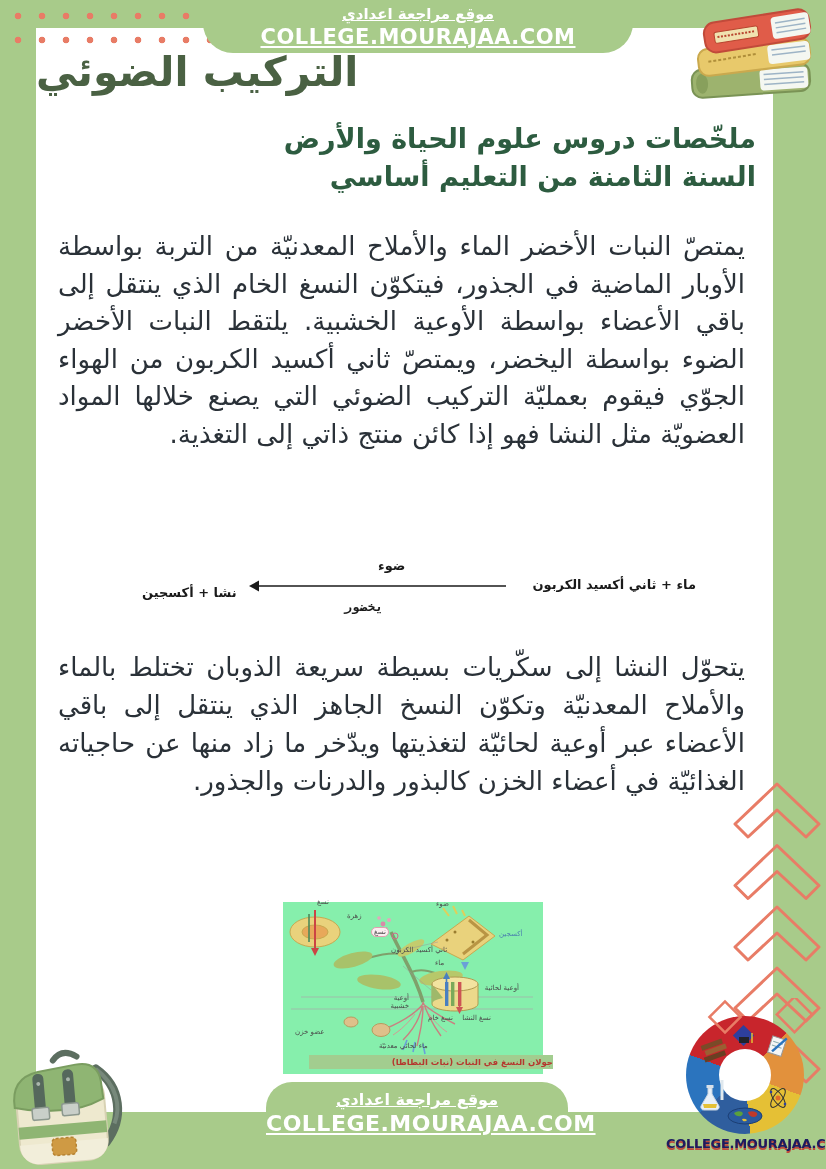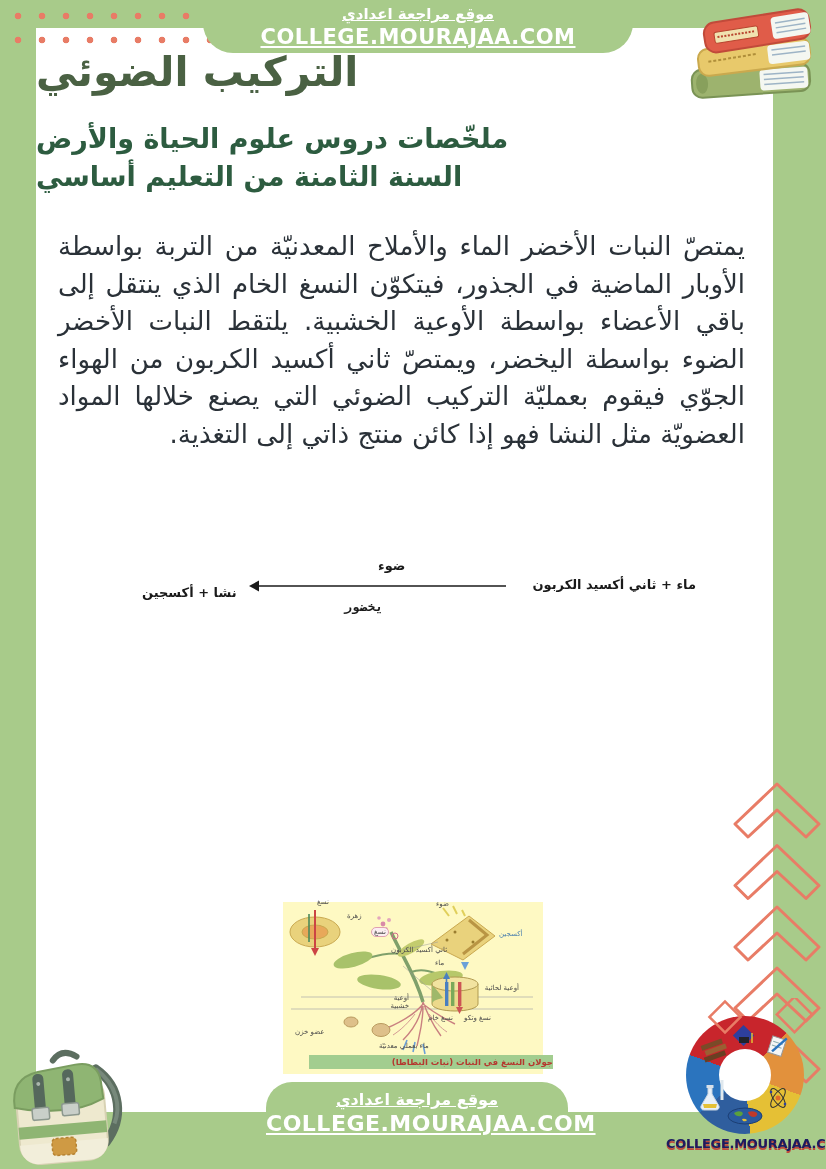--- a/index.html
+++ b/index.html
@@ -20,40 +20,40 @@
   .footer-tab{position:absolute;left:266px;top:1082px;width:302px;height:87px;background:#a8cb8a;
               border-radius:26px 26px 0 0;text-align:center;color:#fff;}
   .site-name{font-size:15px;font-weight:bold;text-decoration:underline;margin-top:5px;direction:rtl;}
   .site-url{font-size:21px;font-weight:bold;text-decoration:underline;letter-spacing:.5px;margin-top:2px;}
   .footer-tab .site-name{margin-top:8px;font-size:16px;}
   .footer-tab .site-url{font-size:22px;}
 
   
   .title{position:absolute;left:36px;top:48px;width:720px;margin:0;text-align:left;
          direction:rtl;font-size:41px;font-weight:bold;color:#4a6143;}
-  .subtitle{position:absolute;left:36px;top:120px;width:720px;text-align:left;direction:rtl;
+  .subtitle{position:absolute;left:36px;top:120px;width:720px;text-align:right;direction:rtl;
             font-size:27px;font-weight:bold;color:#2d5c40;line-height:38px;}
 
   
   .para{position:absolute;left:58px;width:687px;margin:0;direction:rtl;text-align:justify;
         font-size:26px;line-height:37.5px;color:#2a3138;}
   .p1{top:228px;}
   .p2{top:648px;line-height:38px;}
 
   
   .equation{position:absolute;left:140px;top:558px;width:556px;height:62px;font-size:13px;
             font-weight:bold;color:#1a1a1a;direction:rtl;}
   .eq-right{position:absolute;right:0;top:19px;}
   .eq-left{position:absolute;left:2px;top:19px;margin-top:8px;}
   .eq-top{position:absolute;left:238px;top:0;}
   .eq-bottom{position:absolute;left:204px;top:41px;font-family:Liberation Mono, monospace;}
   .eq-arrow{position:absolute;left:108px;top:21px;}
 
   
-  .diagram{position:absolute;left:283px;top:902px;width:260px;height:172px;background:#fef9c3;}
+  .diagram{position:absolute;left:283px;top:902px;width:260px;height:172px;background:#86efac;}
   .dlabel{position:absolute;font-size:7px;color:#4a4a4a;direction:rtl;line-height:8px;white-space:nowrap;}
   .dlabel.two{white-space:normal;}
   .lab-oxygen{color:#4a7fae;}
   .lab-sap2{border:1px solid #e0a0b0;border-radius:5px;padding:0 2px;background:#fbeef1;}
   .caption{position:absolute;left:26px;top:153px;width:244px;text-align:right;direction:rtl;
            background:#a2cd8f;color:#b5382f;font-size:8.5px;font-weight:bold;padding:2px 0;}
 
   
   .chevrons{position:absolute;left:730px;top:780px;z-index:2;}
 
@@ -127,20 +127,21 @@
     <span class="eq-right">ماء + ثاني أكسيد الكربون</span>
     <span class="eq-top">ضوء</span>
     <span class="eq-bottom">يخضور</span>
     <svg class="eq-arrow" width="262" height="14" viewBox="0 0 262 14">
       <line x1="258" y1="7" x2="8" y2="7" stroke="#1a1a1a" stroke-width="1.4"></line>
       <path d="M11,1.5 L1,7 L11,12.5 Z" fill="#1a1a1a"></path>
     </svg>
     <span class="eq-left">نشا + أكسجين</span>
   </div>
 
+  <p class="para p2">يتحوّل النشا إلى سكّريات بسيطة سريعة الذوبان تختلط بالماء والأملاح المعدنيّة وتكوّن النسخ الجاهز الذي ينتقل إلى باقي الأعضاء عبر أوعية لحائيّة لتغذيتها ويدّخر ما زاد منها عن حاجياته الغذائيّة في أعضاء الخزن كالبذور والدرنات والجذور.</p>
 
   <div class="diagram">
     <svg width="260" height="172" viewBox="0 0 260 172" style="position:absolute;left:0;top:0;">
 
       <line x1="18" y1="95" x2="250" y2="95" stroke="#aaa" stroke-width="0.7"></line>
       <line x1="8" y1="107" x2="250" y2="107" stroke="#aaa" stroke-width="0.7"></line>
 
       <path d="M140,100 C132,72 120,56 108,30" stroke="#7fa06b" stroke-width="3.5" fill="none"></path>
       <path d="M128,70 C140,66 150,70 160,74" stroke="#7fa06b" stroke-width="2" fill="none"></path>
       <path d="M120,52 C104,50 92,54 78,58" stroke="#7fa06b" stroke-width="2" fill="none"></path>
@@ -200,23 +201,23 @@
     <div class="dlabel" style="left:34px;top:-4px;">نسغ</div>
     <div class="dlabel" style="left:64px;top:10px;">زهرة</div>
     <div class="dlabel lab-sap2" style="left:88px;top:25px;">نسغ</div>
     <div class="dlabel" style="left:153px;top:-2px;">ضوء</div>
     <div class="dlabel lab-oxygen" style="left:216px;top:28px;">أكسجين</div>
     <div class="dlabel" style="left:108px;top:44px;">ثاني أكسيد الكربون</div>
     <div class="dlabel" style="left:152px;top:57px;">ماء</div>
     <div class="dlabel two" style="left:198px;top:82px;width:38px;">أوعية لحائية</div>
     <div class="dlabel two" style="left:90px;top:92px;width:36px;">أوعية خشبية</div>
     <div class="dlabel two" style="left:144px;top:112px;width:26px;">نسغ خام</div>
-    <div class="dlabel two" style="left:178px;top:112px;width:30px;">نسغ وتكو</div>
+    <div class="dlabel two" style="left:178px;top:112px;width:30px;">نسغ النشا</div>
     <div class="dlabel" style="left:12px;top:126px;">عضو خزن</div>
-    <div class="dlabel" style="left:96px;top:140px;">ماء بعملي معدنيّة</div>
+    <div class="dlabel" style="left:96px;top:140px;">ماء لحائي معدنيّة</div>
     <div class="caption">جولان النسغ في النبات (نبات البطاطا)</div>
   </div>
 
   <svg class="chevrons" width="94" height="310" viewBox="0 0 94 310">
     <g fill="none" stroke="#e87c66" stroke-width="3" stroke-linejoin="round">
       <path d="M47,4 L89,44 L76,57 L47,30 L18,57 L5,44 Z"></path>
       <path d="M47,66 L89,106 L76,119 L47,92 L18,119 L5,106 Z" transform="translate(0,-0.5)"></path>
       <path d="M47,127 L89,167 L76,180 L47,153 L18,180 L5,167 Z"></path>
       <path d="M47,188 L89,228 L76,241 L47,214 L18,241 L5,228 Z"></path>
       <path d="M47,249 L89,289 L76,302 L47,275 L18,302 L5,289 Z"></path>

